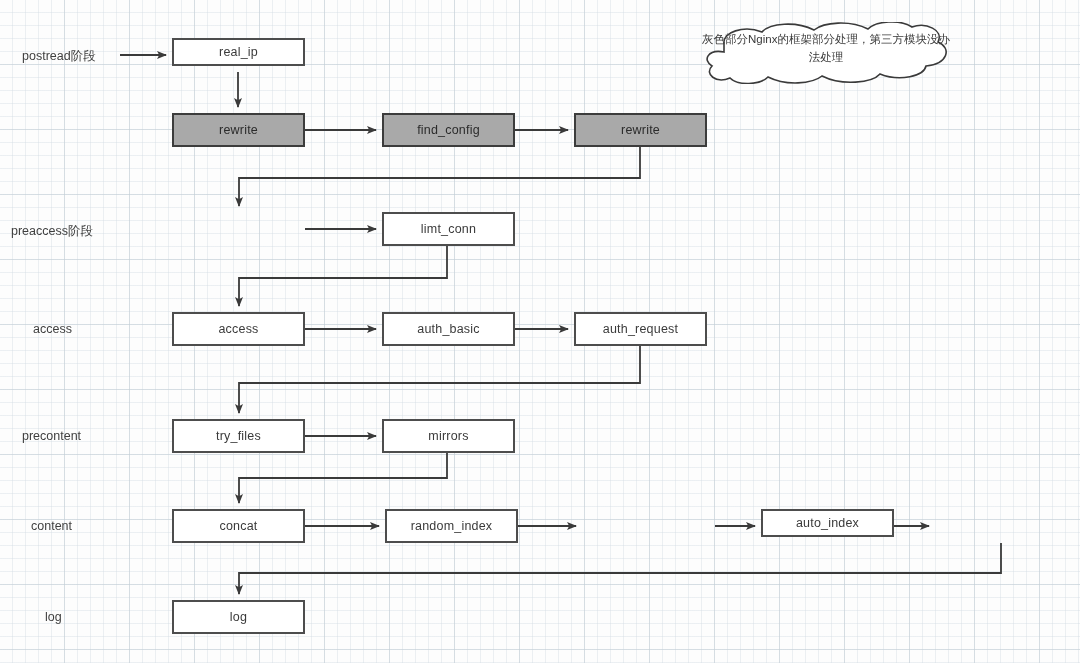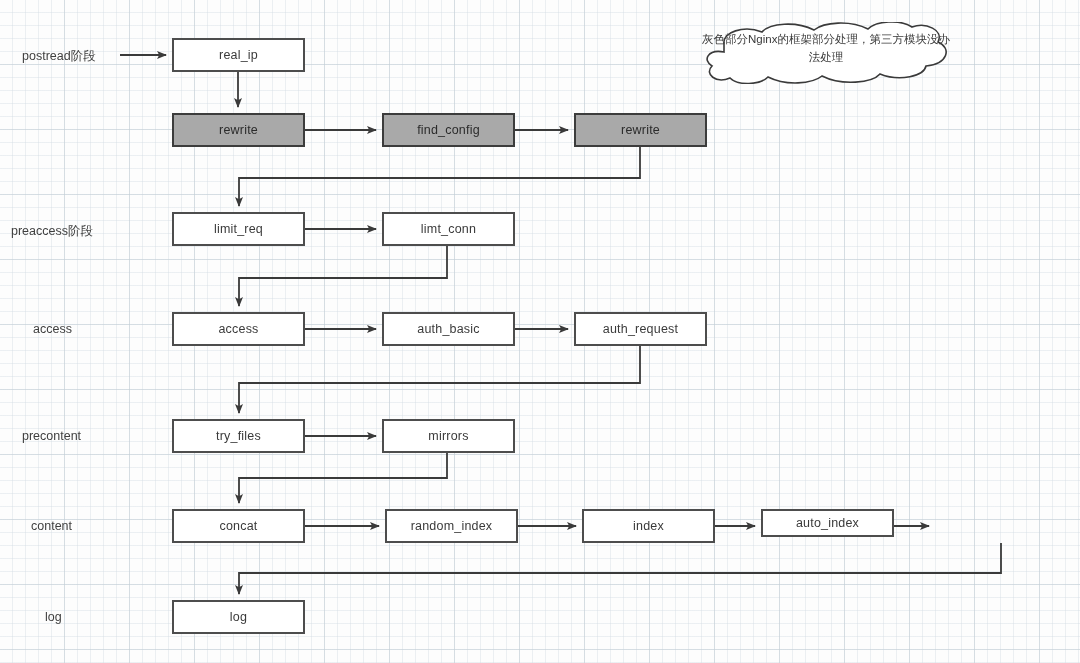--- a/index.html
+++ b/index.html
@@ -98,34 +98,31 @@
              Z" fill="#ffffff" stroke="#3a3a3a" stroke-width="1.6"></path>
   </svg>
   <div class="cloud-text">灰色部分Nginx的框架部分处理，第三方模块没办法处理</div>
 
 <div class="stage-label" style="left: 22px; top: 48px;">postread阶段</div>
     <div class="stage-label" style="left: 11px; top: 223px;">preaccess阶段</div>
     <div class="stage-label" style="left: 33px; top: 322px;">access</div>
     <div class="stage-label" style="left: 22px; top: 429px;">precontent</div>
     <div class="stage-label" style="left: 31px; top: 519px;">content</div>
     <div class="stage-label" style="left: 45px; top: 610px;">log</div>
-    <div class="node" style="left: 172px; top: 38px; width: 133px; height: 34px;">
+    <div class="node" style="left: 172px; top: 38px; width: 133px; height: 28px;">
       <span>real_ip</span>
     </div>
     <div class="node gray" style="left: 172px; top: 113px; width: 133px; height: 34px;">
       <span>rewrite</span>
     </div>
     <div class="node gray" style="left: 382px; top: 113px; width: 133px; height: 34px;">
       <span>find_config</span>
     </div>
     <div class="node gray" style="left: 574px; top: 113px; width: 133px; height: 34px;">
       <span>rewrite</span>
-    </div>
-    <div class="node" style="left: 172px; top: 212px; width: 133px; height: 34px;">
-      <span>limit_req</span>
     </div>
     <div class="node" style="left: 382px; top: 212px; width: 133px; height: 34px;">
       <span>limt_conn</span>
     </div>
     <div class="node" style="left: 172px; top: 312px; width: 133px; height: 34px;">
       <span>access</span>
     </div>
     <div class="node" style="left: 382px; top: 312px; width: 133px; height: 34px;">
       <span>auth_basic</span>
     </div>
@@ -137,22 +134,19 @@
     </div>
     <div class="node" style="left: 382px; top: 419px; width: 133px; height: 34px;">
       <span>mirrors</span>
     </div>
     <div class="node" style="left: 172px; top: 509px; width: 133px; height: 34px; justify-content: center;">
       <span>concat</span>
     </div>
     <div class="node" style="left: 385px; top: 509px; width: 133px; height: 34px;">
       <span>random_index</span>
     </div>
-    <div class="node" style="left: 582px; top: 509px; width: 133px; height: 34px;">
-      <span>index</span>
-    </div>
     <div class="node" style="left: 761px; top: 509px; width: 133px; height: 28px;">
       <span>auto_index</span>
     </div>
     <div class="node" style="left: 172px; top: 600px; width: 133px; height: 34px;">
       <span>log</span>
     </div>
   </div>
 
 </body></html>

